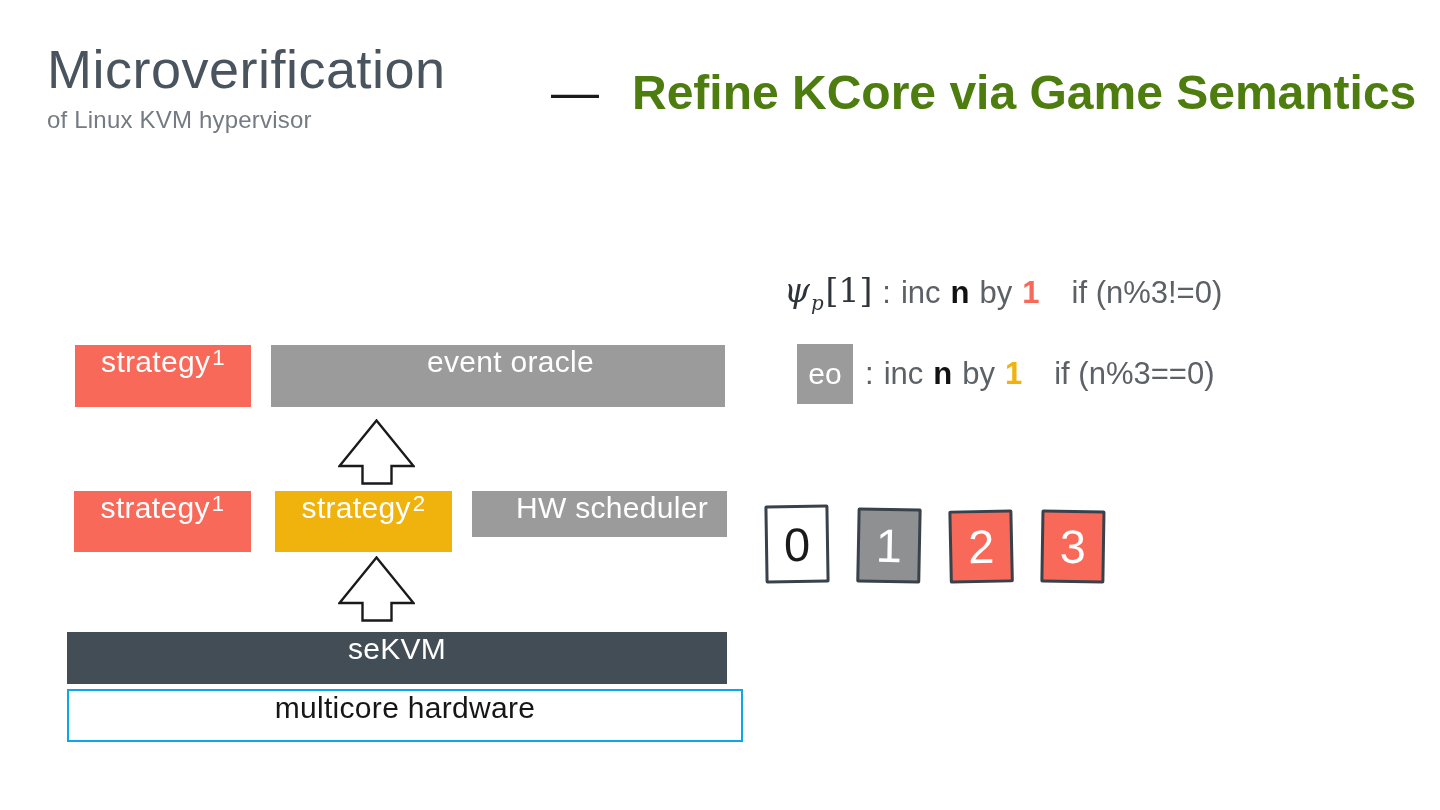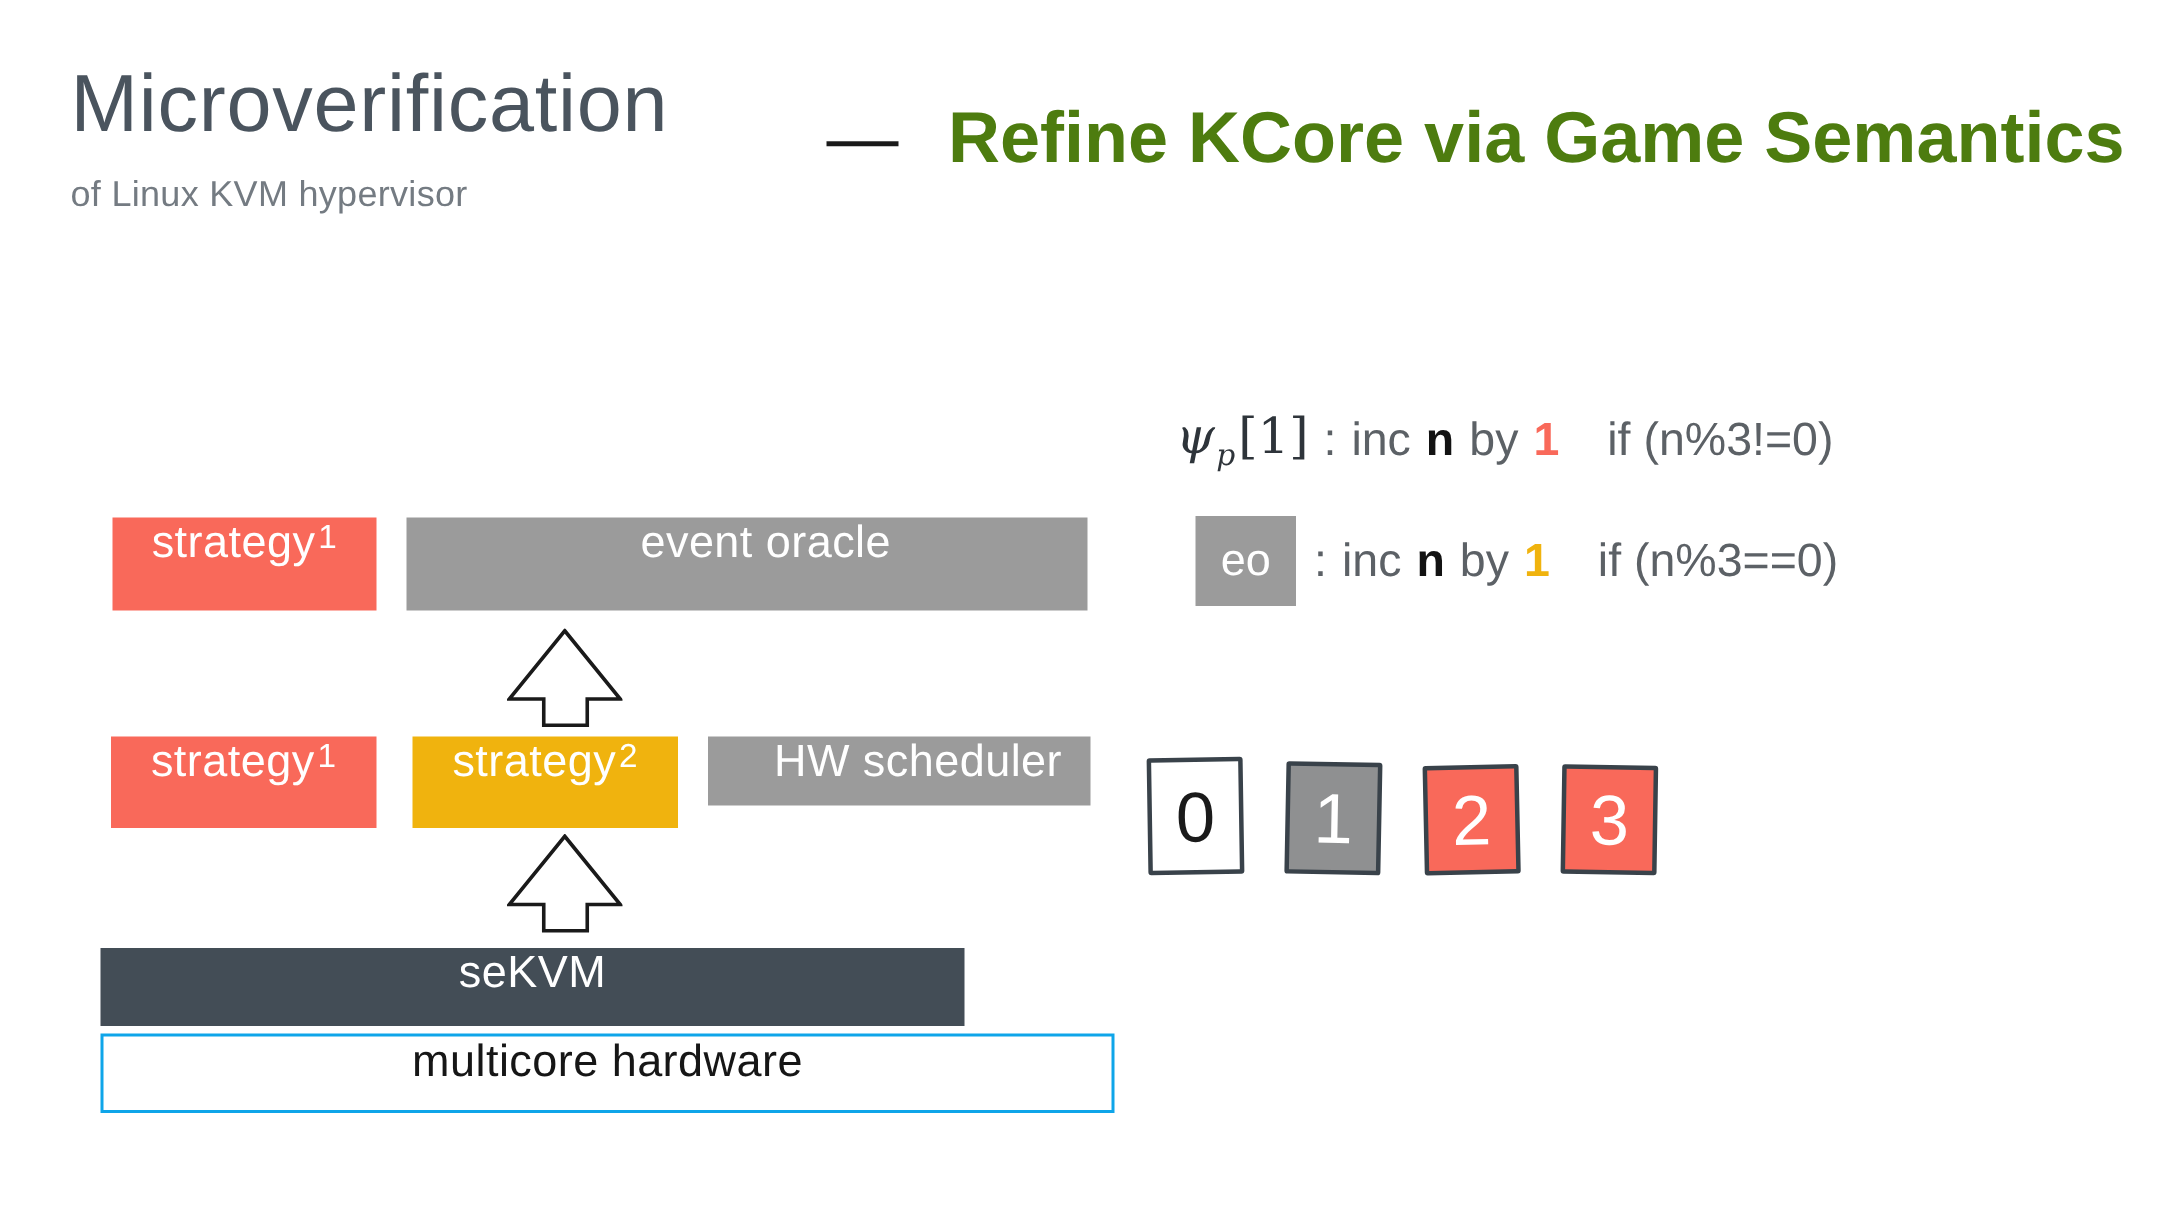--- a/index.html
+++ b/index.html
@@ -8,21 +8,21 @@
     background:#ffffff;
     font-family:"Liberation Sans", sans-serif;
   }
 
   
   .title-block { position:absolute; left:47px; top:42px; }
   .main-title {
     margin:0; font-size:54px; font-weight:400; line-height:1.02;
     color:#4a545e; letter-spacing:0.5px;
   }
-  .sub-title { font-size:24px; color:#747b82; margin-top:19px; letter-spacing:0.2px; }
+  .sub-title { font-size:24px; color:#747b82; margin-top:9px; letter-spacing:0.2px; }
 
   .heading-block {
     position:absolute; left:551px; top:69px;
     display:flex; align-items:baseline; gap:33px;
     font-size:48px; line-height:1;
   }
   .dash { color:#1a1a1a; }
   .heading { color:#4d7c0f;font-weight:bold; }
 
   
@@ -36,21 +36,21 @@
   .math { font-family:"DejaVu Serif", serif; color:#2e343a; font-size:33px; }
   .math .sym { font-style:italic; }
   .math sub { font-size:0.6em; font-style:italic; margin-left:1px; }
   .math .bracket { font-style:normal; margin-left:2px; }
 
   .var { color:#121212; font-weight:bold; }
   .amount { font-weight:bold; }
   .cond { margin-left:22px; }
 
   .eo-box {
-    width:67px; height:60px; background:#9b9b9b; color:#ffffff;
+    width:56px; height:60px; background:#9b9b9b; color:#ffffff;
     display:flex; align-items:center; justify-content:center;
     font-size:30px; margin-right:2px;
   }
 
   
   .box {
     position:absolute; box-sizing:border-box;
     display:flex; align-items:flex-start; justify-content:center;
     color:#ffffff; font-size:30px; letter-spacing:0.3px;
   }
@@ -60,21 +60,21 @@
   .gold  { background:#f0b30e; }
   .gray  { background:#9b9b9b;padding-left:25px; }
 
   #r1-strategy1 { left:75px;  top:345px; width:176px; height:62px; }
   #r1-oracle    { left:271px; top:345px; width:454px; height:62px; }
 
   #r2-strategy1 { left:74px;  top:491px; width:177px; height:61px; }
   #r2-strategy2 { left:275px; top:491px; width:177px; height:61px; }
   #r2-hw        { left:472px; top:491px; width:255px; height:46px; }
 
-  #sekvm    { left:67px; top:632px; width:576px; height:52px; background:#434d56; }
+  #sekvm    { left:67px; top:632px; width:660px; height:52px; background:#434d56; }
   #hardware {
     left:67px; top:689px; width:676px; height:53px;
     background:#ffffff; border:2px solid #0ea5e9; color:#161616;
   }
 
   .arrow { position:absolute; width:77px; height:66px; }
   #arrow1 { left:338px; top:419px; }
   #arrow2 { left:338px; top:556px; }
   .arrow polygon { fill:#ffffff; stroke:#1a1a1a; stroke-width:2.4; }
 

